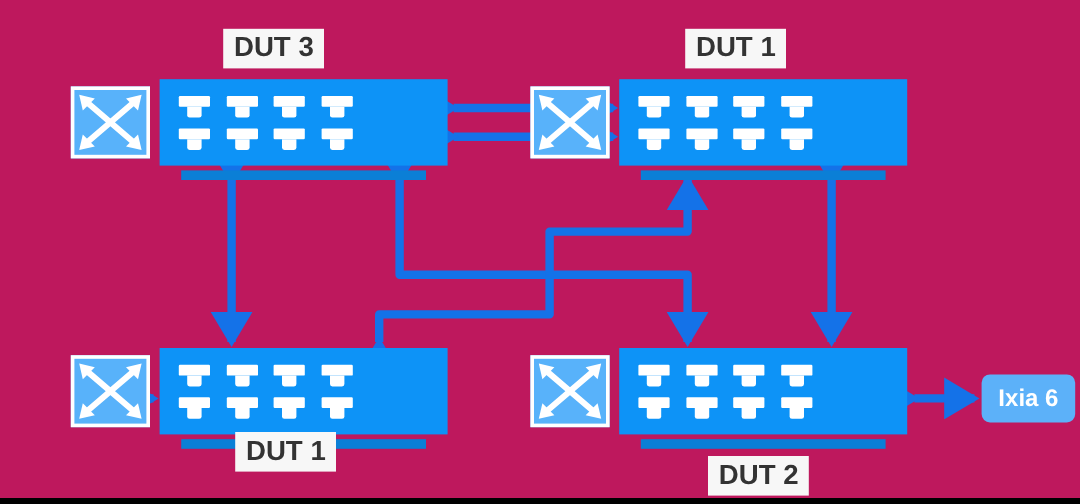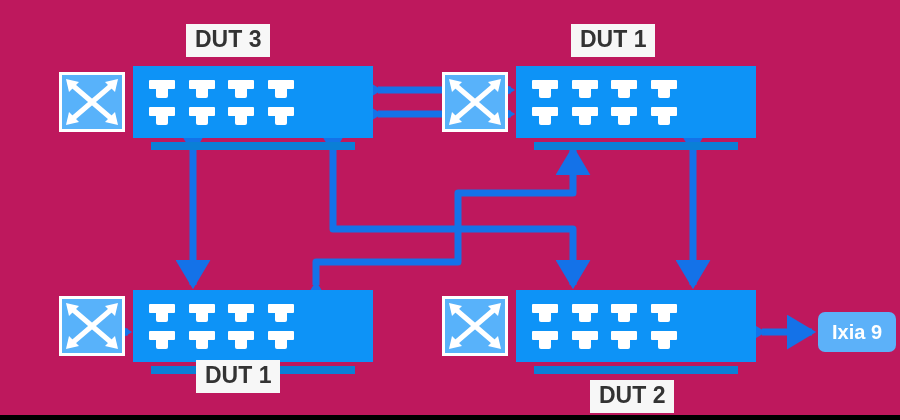--- a/index.html
+++ b/index.html
@@ -181,15 +181,15 @@
           <path d="M4 50 L7 37 L17 47 Z"></path>
             <path d="M56 50 L43 47 L53 37 Z"></path>
         </g>
       </svg>
     </div>
     <div class="base"></div>
   </div>
   <div class="dutlabel" style="left:590px;top:380px;">DUT 2</div>
 
 
-  <div class="ixia" style="left:818px;top:312px;width:78px;height:40px;">Ixia 9</div>
+  <div class="ixia" style="left:818px;top:312px;width:78px;height:40px;">Ixia 6</div>
 
 </div>
 
 </body></html>

